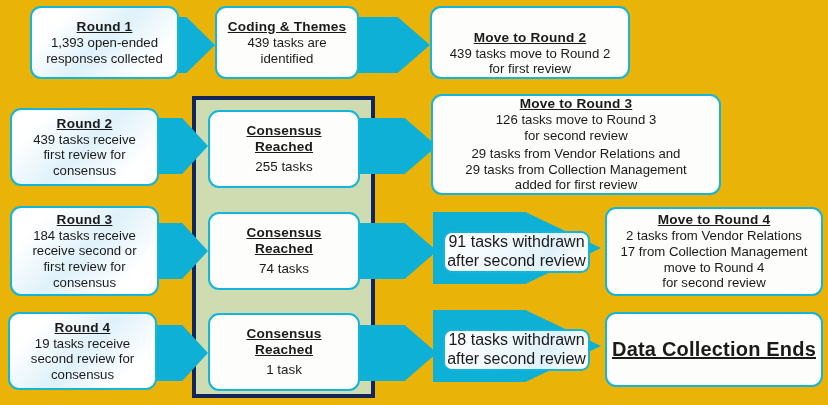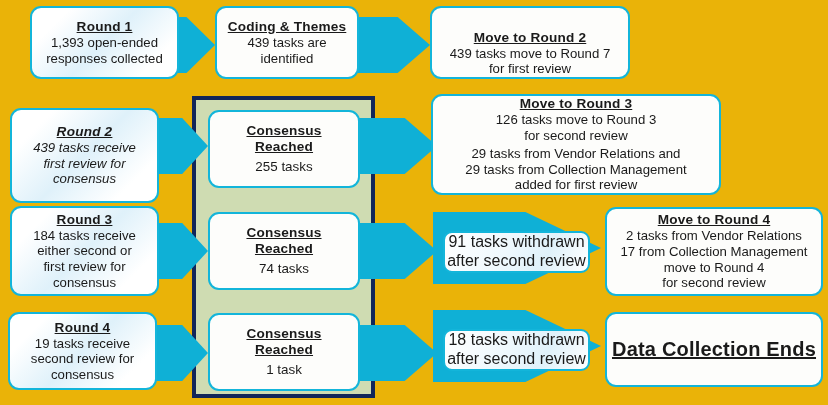--- a/index.html
+++ b/index.html
@@ -99,29 +99,29 @@
   </div>
 
   <div class="abs rbox white fs-right" style="left:215px; top:6px; width:144px; height:73px;">
     <div class="ttl">Coding &amp; Themes</div>
     <div class="ln">439 tasks are</div>
     <div class="ln">identified</div>
   </div>
 
   <div class="abs rbox white fs-right" style="left:430px; top:6px; width:200px; height:73px;justify-content:flex-end;">
     <div class="ttl">Move to Round 2</div>
-    <div class="ln">439 tasks move to Round 7</div>
+    <div class="ln">439 tasks move to Round 2</div>
     <div class="ln">for first review</div>
   </div>
 
   <div class="abs arrow" style="left:140px; top:118px; width:68px; height:56px;"></div>
 
   <div class="abs arrow" style="left:352px; top:118px; width:85px; height:56px;"></div>
 
-  <div class="abs rbox pale fs-left" style="left:10px; top:108px; width:149px; height:95px;font-style:italic;">
+  <div class="abs rbox pale fs-left" style="left:10px; top:108px; width:149px; height:78px;">
     <div class="ttl">Round 2</div>
     <div class="ln">439 tasks receive</div>
     <div class="ln">first review for</div>
     <div class="ln">consensus</div>
   </div>
 
   <div class="abs rbox white fs-cons" style="left:208px; top:110px; width:152px; height:78px;">
     <div class="ttl">Consensus</div>
     <div class="ttl">Reached</div>
     <div class="ln" style="margin-top:4px;text-align:right;">255 tasks</div>
@@ -139,21 +139,21 @@
 
   <div class="abs arrow" style="left:140px; top:223px; width:68px; height:56px;"></div>
 
   <div class="abs arrow" style="left:352px; top:223px; width:85px; height:56px;"></div>
 
   <div class="abs arrow-sm" style="left:433px; top:212px; width:168px; height:72px;"></div>
 
   <div class="abs rbox pale fs-left" style="left:10px; top:206px; width:149px; height:90px;">
     <div class="ttl">Round 3</div>
     <div class="ln">184 tasks receive</div>
-    <div class="ln">either second or</div>
+    <div class="ln">receive second or</div>
     <div class="ln">first review for</div>
     <div class="ln">consensus</div>
   </div>
 
   <div class="abs rbox white fs-cons" style="left:208px; top:212px; width:152px; height:78px;">
     <div class="ttl">Consensus</div>
     <div class="ttl">Reached</div>
     <div class="ln" style="margin-top:4px;">74 tasks</div>
   </div>
 

